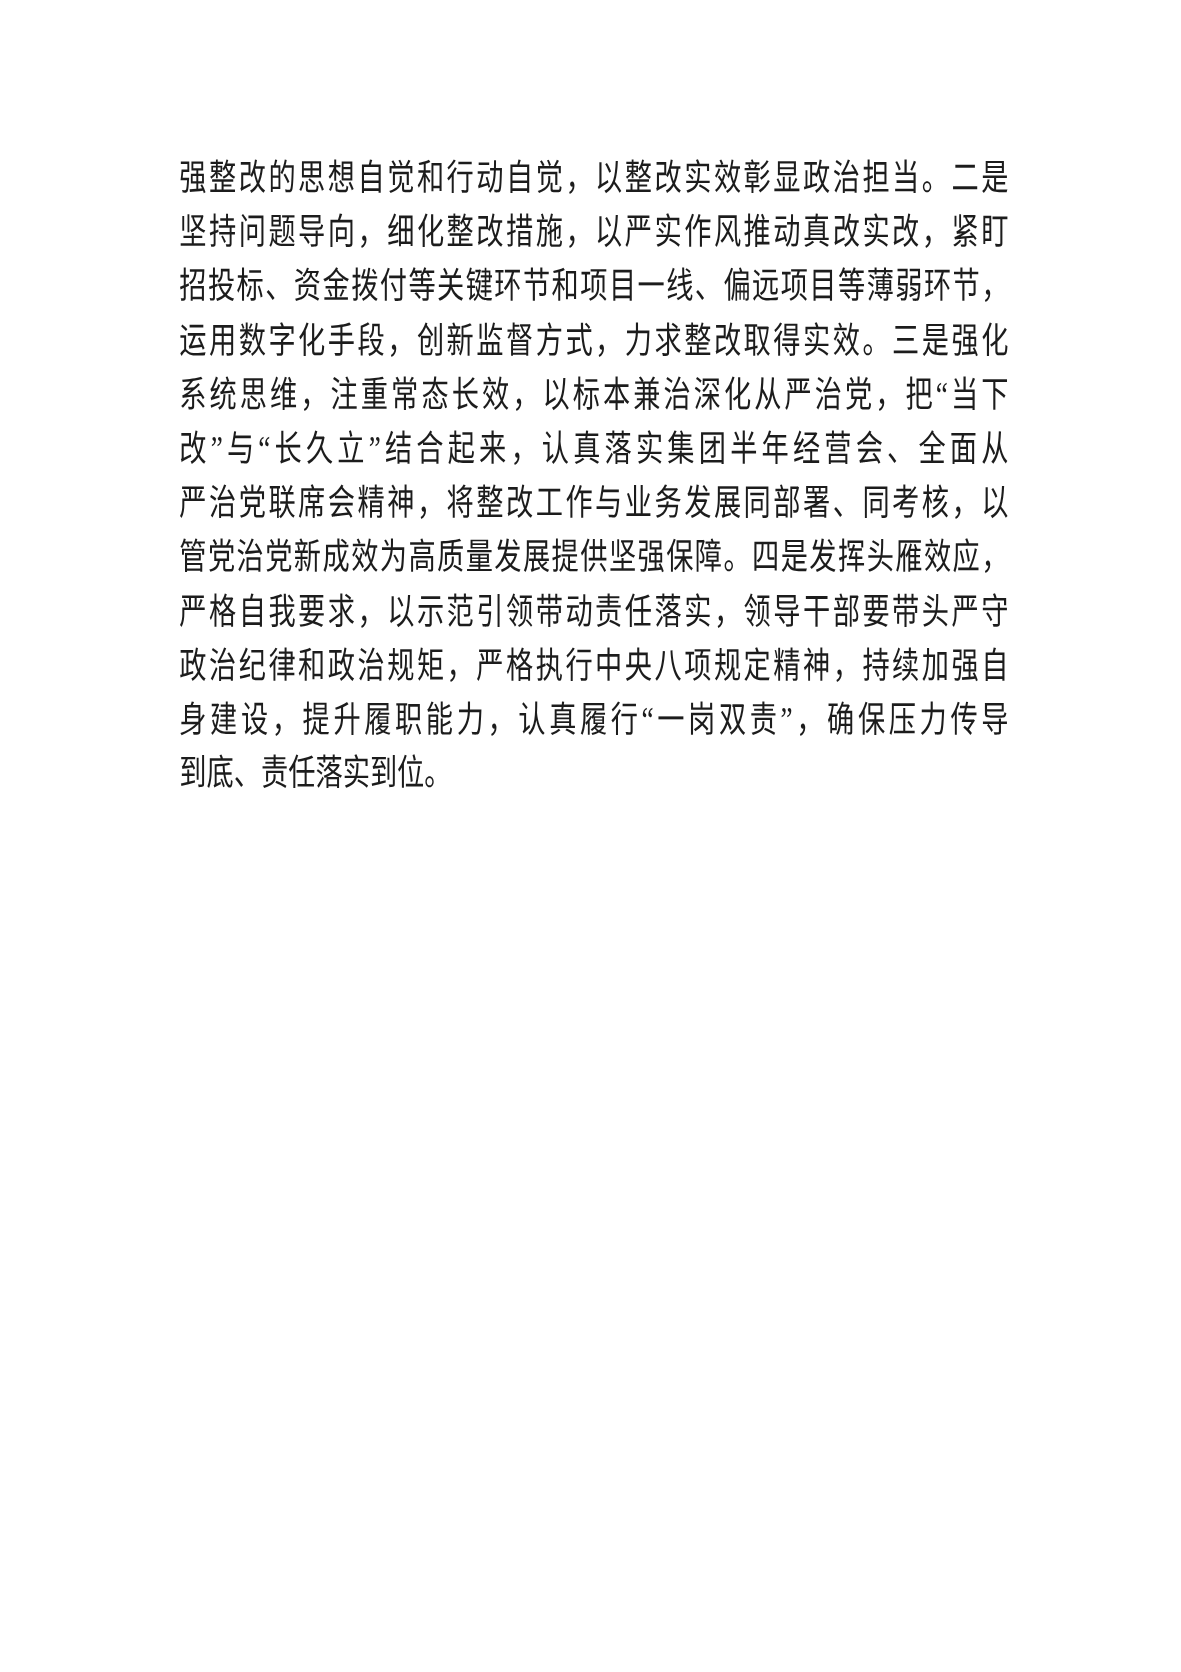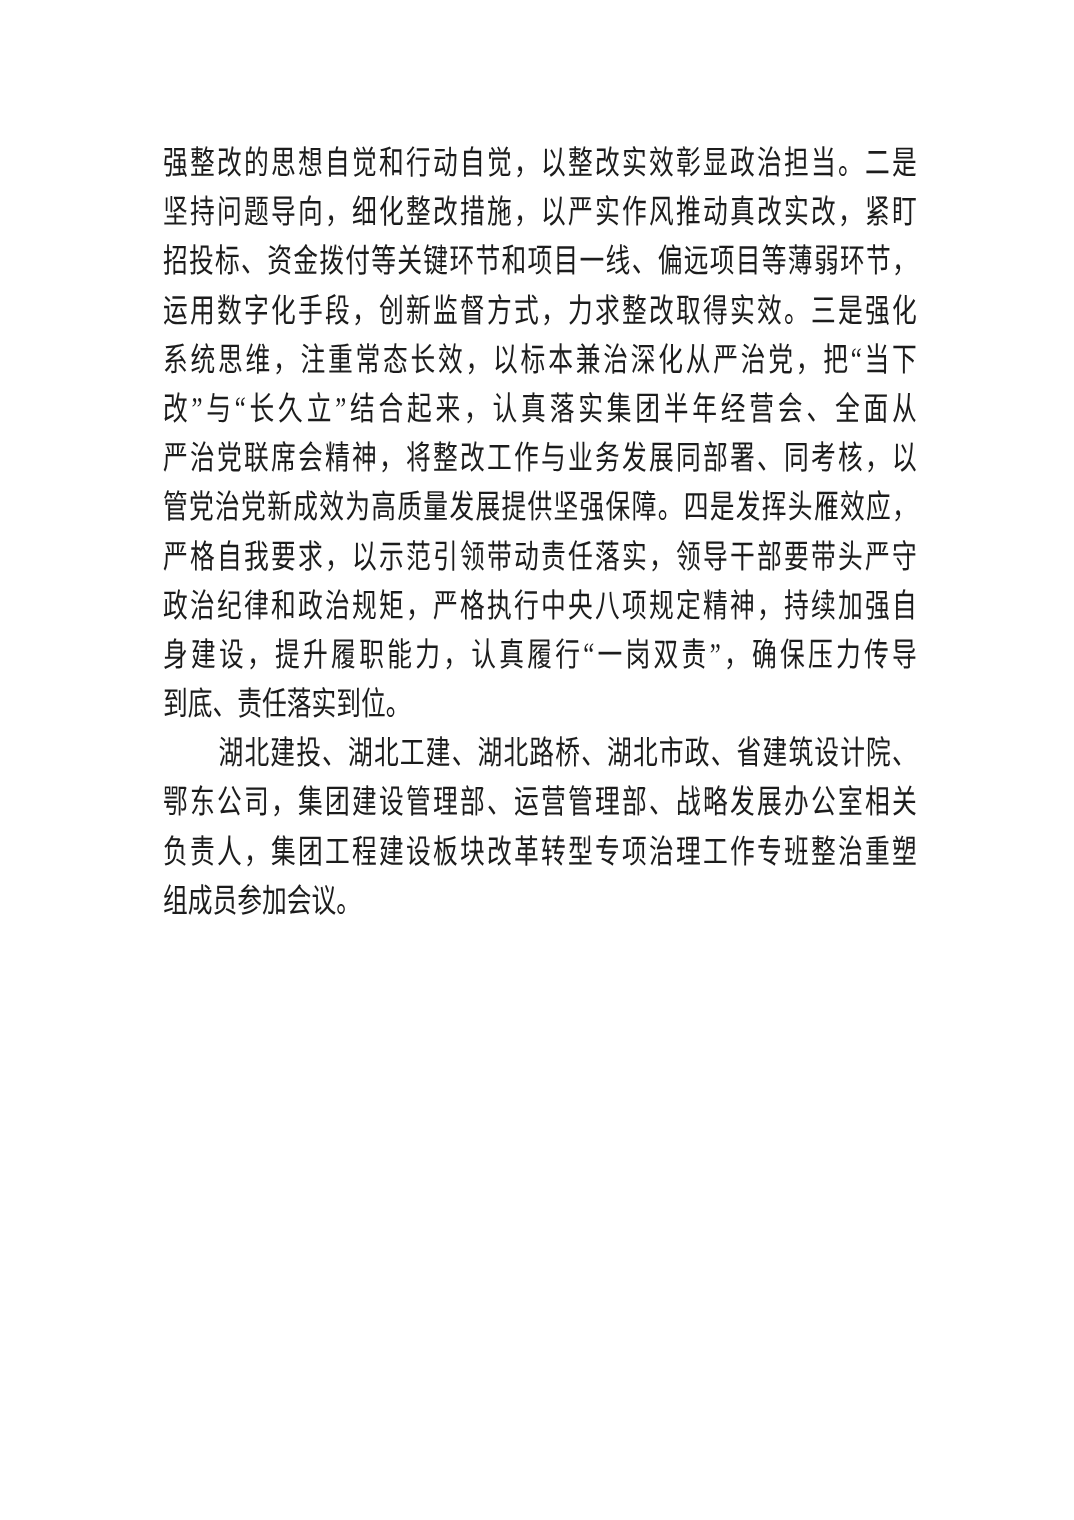--- a/index.html
+++ b/index.html
@@ -69,21 +69,15 @@
         <div class="line">运用数字化手段，创新监督方式，力求整改取得实效。三是强化</div>
         <div class="line">系统思维，注重常态长效，以标本兼治深化从严治党，把“当下</div>
         <div class="line">改”与“长久立”结合起来，认真落实集团半年经营会、全面从</div>
         <div class="line">严治党联席会精神，将整改工作与业务发展同部署、同考核，以</div>
         <div class="line">管党治党新成效为高质量发展提供坚强保障。四是发挥头雁效应，</div>
         <div class="line">严格自我要求，以示范引领带动责任落实，领导干部要带头严守</div>
         <div class="line">政治纪律和政治规矩，严格执行中央八项规定精神，持续加强自</div>
         <div class="line">身建设，提升履职能力，认真履行“一岗双责”，确保压力传导</div>
         <div class="line last">到底、责任落实到位。</div>
       </div>
-      <div class="para">
-        <div class="line first-indent">湖北建投、湖北工建、湖北路桥、湖北市政、省建筑设计院、</div>
-        <div class="line">鄂东公司，集团建设管理部、运营管理部、战略发展办公室相关</div>
-        <div class="line">负责人，集团工程建设板块改革转型专项治理工作专班整治重塑</div>
-        <div class="line last">组成员参加会议。</div>
-      </div>
     </div>
   <div class="footer">– 21 –</div>
 </div>
 
 </body></html>

